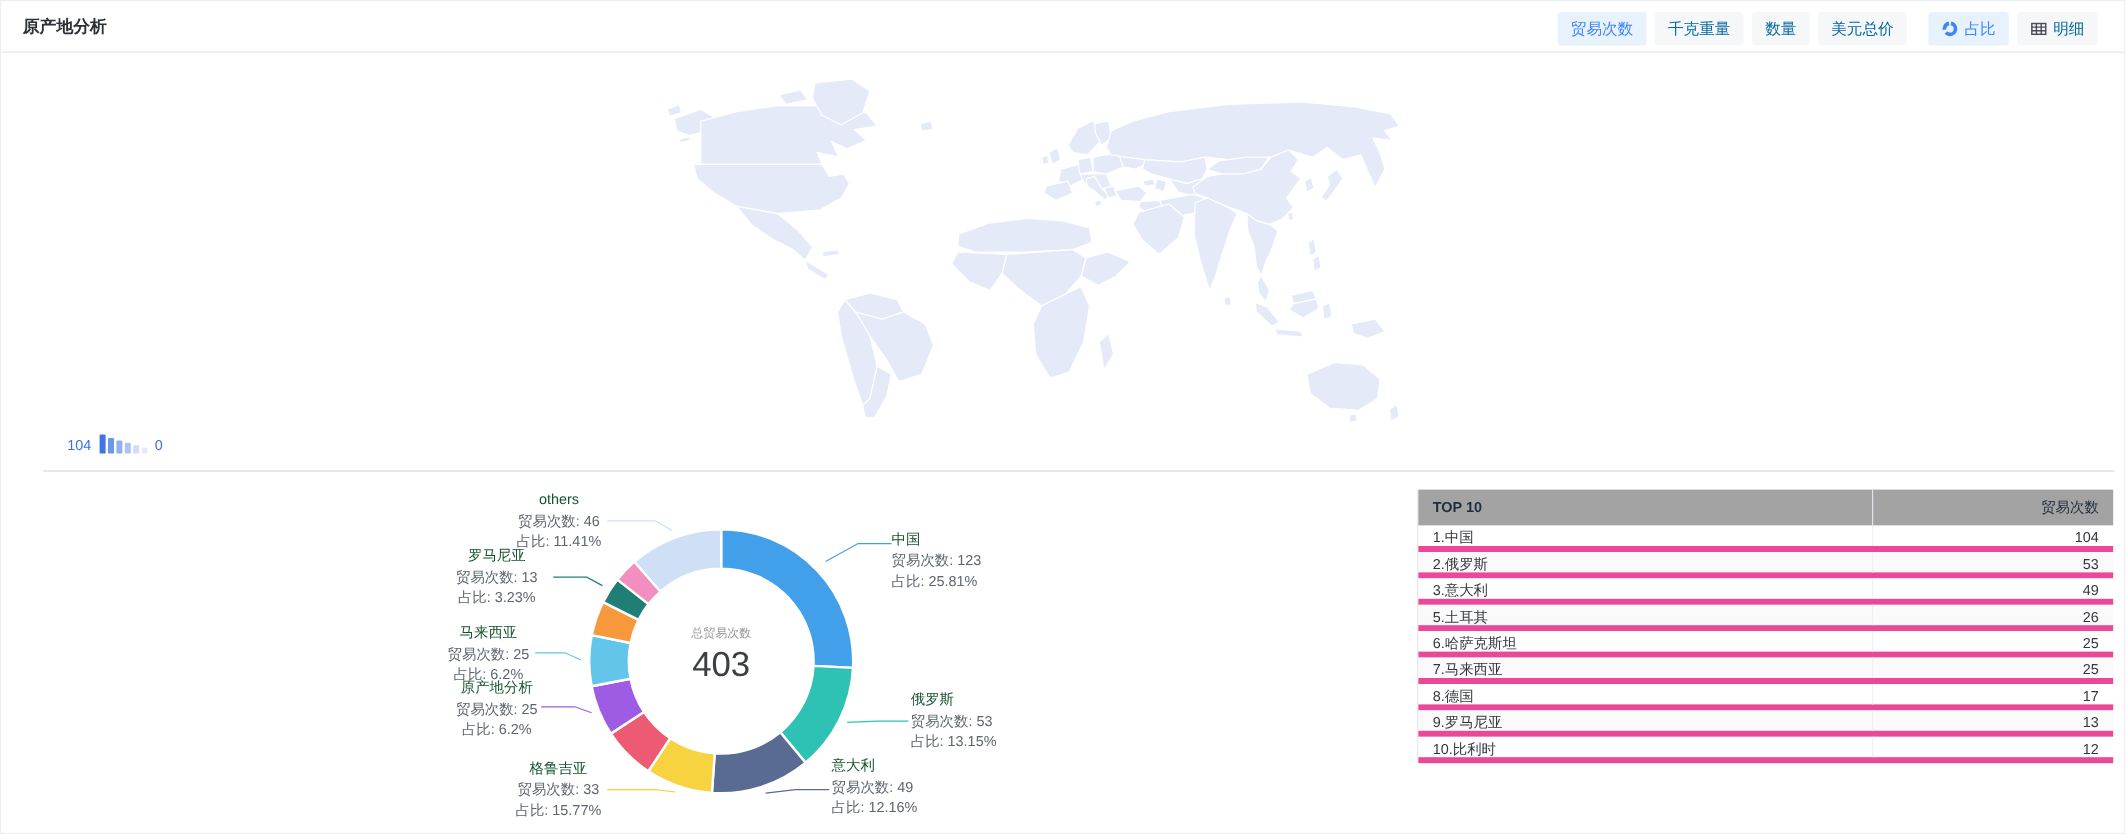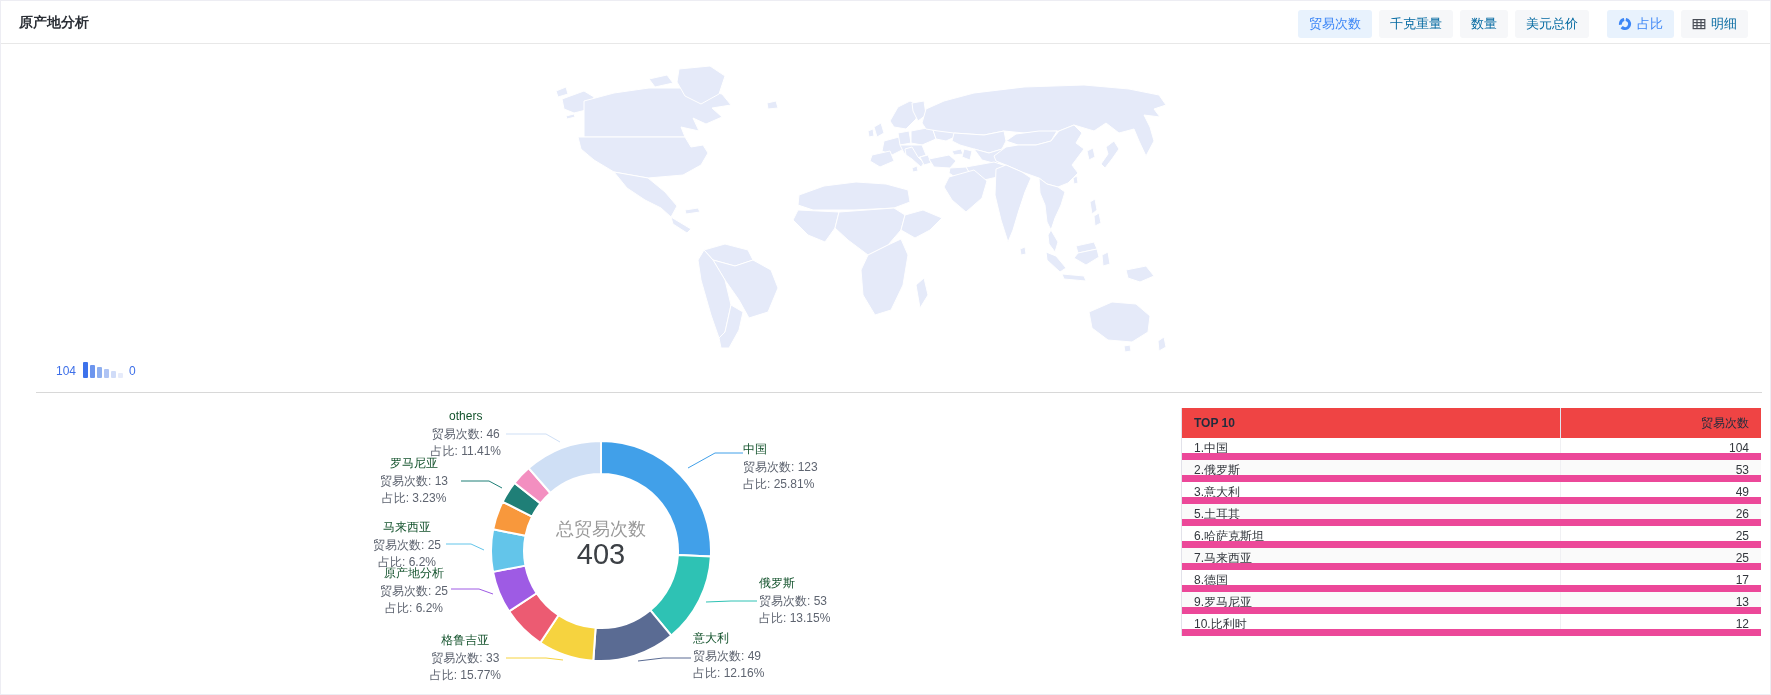--- a/index.html
+++ b/index.html
@@ -19,31 +19,31 @@
   .map-legend{position:absolute;left:55px;top:357px;height:20px;display:flex;align-items:flex-end;gap:2px;}
   .map-legend .num{font-size:12px;color:#3d6fe8;line-height:14px;}
   .map-legend .num.max{margin-right:5px;}
   .map-legend .num.min{margin-left:4px;}
   .map-legend .lbar{width:5px;border-radius:1px;}
   .divider{position:absolute;left:35px;right:8px;top:391px;height:0;border-top:1px solid #d8d8d8;}
   
   .donut-wrap{position:absolute;left:340px;top:398px;width:560px;height:297px;}
   .donut-wrap svg{position:absolute;left:0;top:0;}
   .center-label{position:absolute;left:180px;top:121px;width:160px;text-align:center;}
-  .center-label .t1{font-size:18px;color:#999;line-height:18px;}
+  .center-label .t1{font-size:10px;color:#999;line-height:18px;}
   .center-label .t2{font-size:29px;color:#3c4045;line-height:32px;}
   .plabel{position:absolute;font-size:12px;color:#5e6470;line-height:17.5px;white-space:nowrap;}
   .plabel.l{text-align:center;}
   .plabel .nm{color:#14532d;}
   
   .top10{position:absolute;left:1180px;top:407px;width:579px;font-size:12px;border-left:1px solid #e2e2ea;}
-  .t-head{display:flex;height:30px;line-height:30px;background:#ef4444;color:#1f2d3d;}
+  .t-head{display:flex;height:30px;line-height:30px;background:#a3a3a3;color:#1f2d3d;}
   .t-head .c1{flex:0 0 366px;padding-left:12px;font-weight:700;}
   .t-head .c2{flex:1;text-align:right;padding-right:12px;border-left:1px solid #dfe4ef;}
-  .t-row{display:flex;height:22px;line-height:21px;border-bottom:7px solid #ec4899;box-sizing:border-box;background:#fff;color:#33373d;}
+  .t-row{display:flex;height:22px;line-height:21px;border-bottom:5px solid #ec4899;box-sizing:border-box;background:#fff;color:#33373d;}
   .t-row:nth-child(even){background:#fafafa;}
   .t-row .c1{flex:0 0 366px;padding-left:12px;overflow:hidden;}
   .t-row .c2{flex:1;text-align:right;padding-right:12px;border-left:1px solid #f0f0f3;}
 </style>
 </head>
 <body>
 
 <div class="card">
 
   <div class="hdr">

